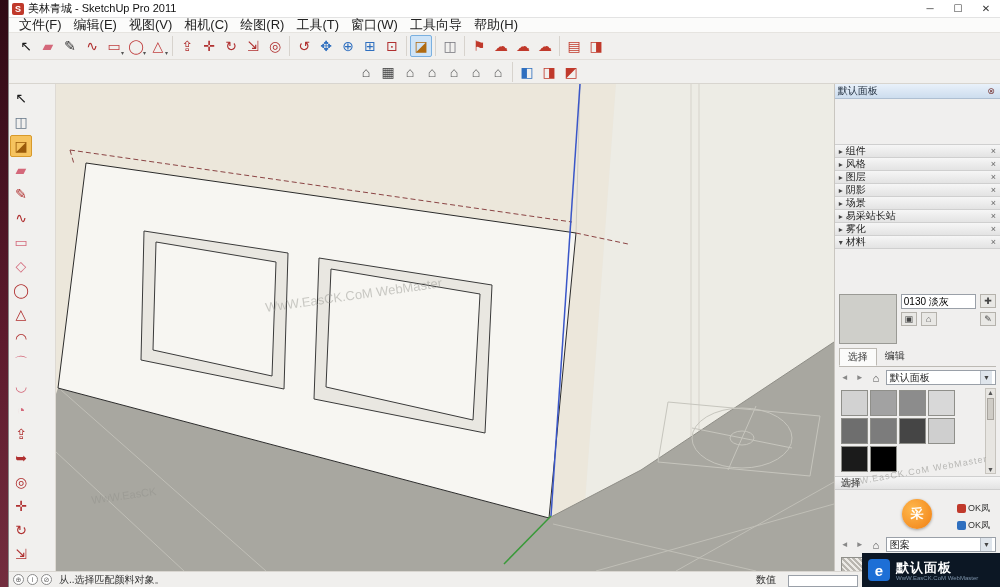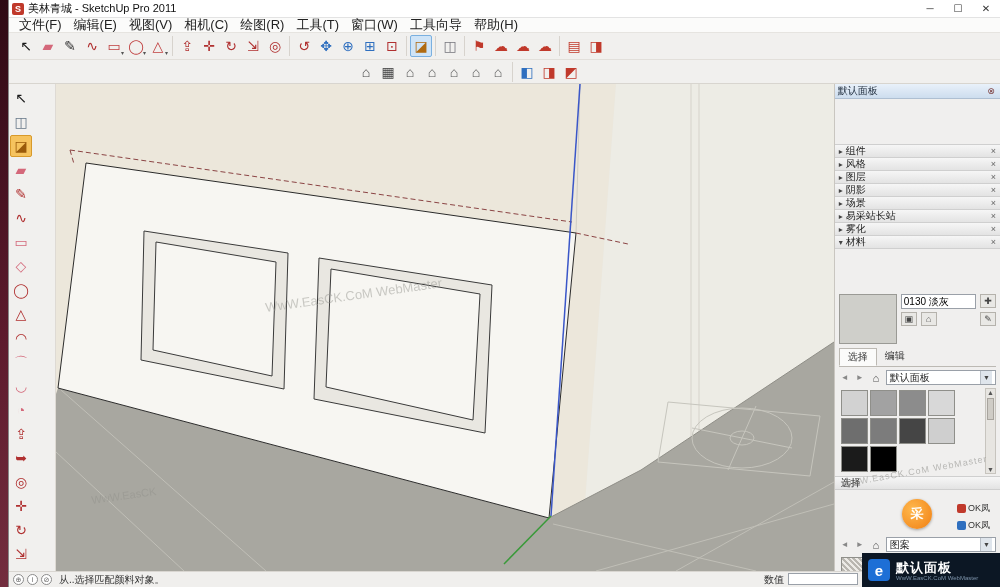--- a/index.html
+++ b/index.html
@@ -88,21 +88,21 @@
     display:flex; align-items:center; font-size:10px; padding:0 6px; color:#222; margin-top:2px; }
   .pattern-grid { flex:1; display:flex; flex-wrap:wrap; gap:2px; padding:2px; align-content:flex-start; }
   .pattern { width:27px; height:26px; border:1px solid #8f8f8a;
     background:repeating-linear-gradient(45deg,#b9b6b0 0 2px,#eceae6 2px 4px); }
 
   
   .statusbar { height:16px; background:#f0efed; border-top:1px solid #d9d6d1; display:flex; align-items:center; font-size:10px; color:#333; padding:0 4px; position:relative; }
   .st-ic { width:11px; height:11px; border:1px solid #8b8b8b; border-radius:50%; font-size:7px; color:#666;
     display:flex; align-items:center; justify-content:center; margin-right:3px; background:#fff; }
   .st-msg { margin-left:4px; }
-  .st-right { position:absolute; right:142px; display:flex; align-items:flex-start; gap:4px; }
+  .st-right { position:absolute; right:142px; display:flex; align-items:flex-end; gap:12px; }
   .st-value { width:70px; height:12px; border:1px solid #9aa0a8; background:#fff; font-size:9px;
     font-family:"Liberation Sans","DejaVu Sans",sans-serif; }
 
   
   .wmark { position:absolute; right:0; bottom:0; width:138px; height:34px; background:#0c1724;
     display:flex; align-items:center; padding:0 6px; z-index:50; }
   .wm-logo { width:22px; height:22px; background:#1d6fd6; border-radius:4px; color:#fff; font-weight:bold;
     font-size:15px; display:flex; align-items:center; justify-content:center; margin-right:6px; }
   .wm-text { display:flex; flex-direction:column; }
   .wm-title { color:#fff; font-size:13px; font-weight:bold; letter-spacing:1px; line-height:15px; }

